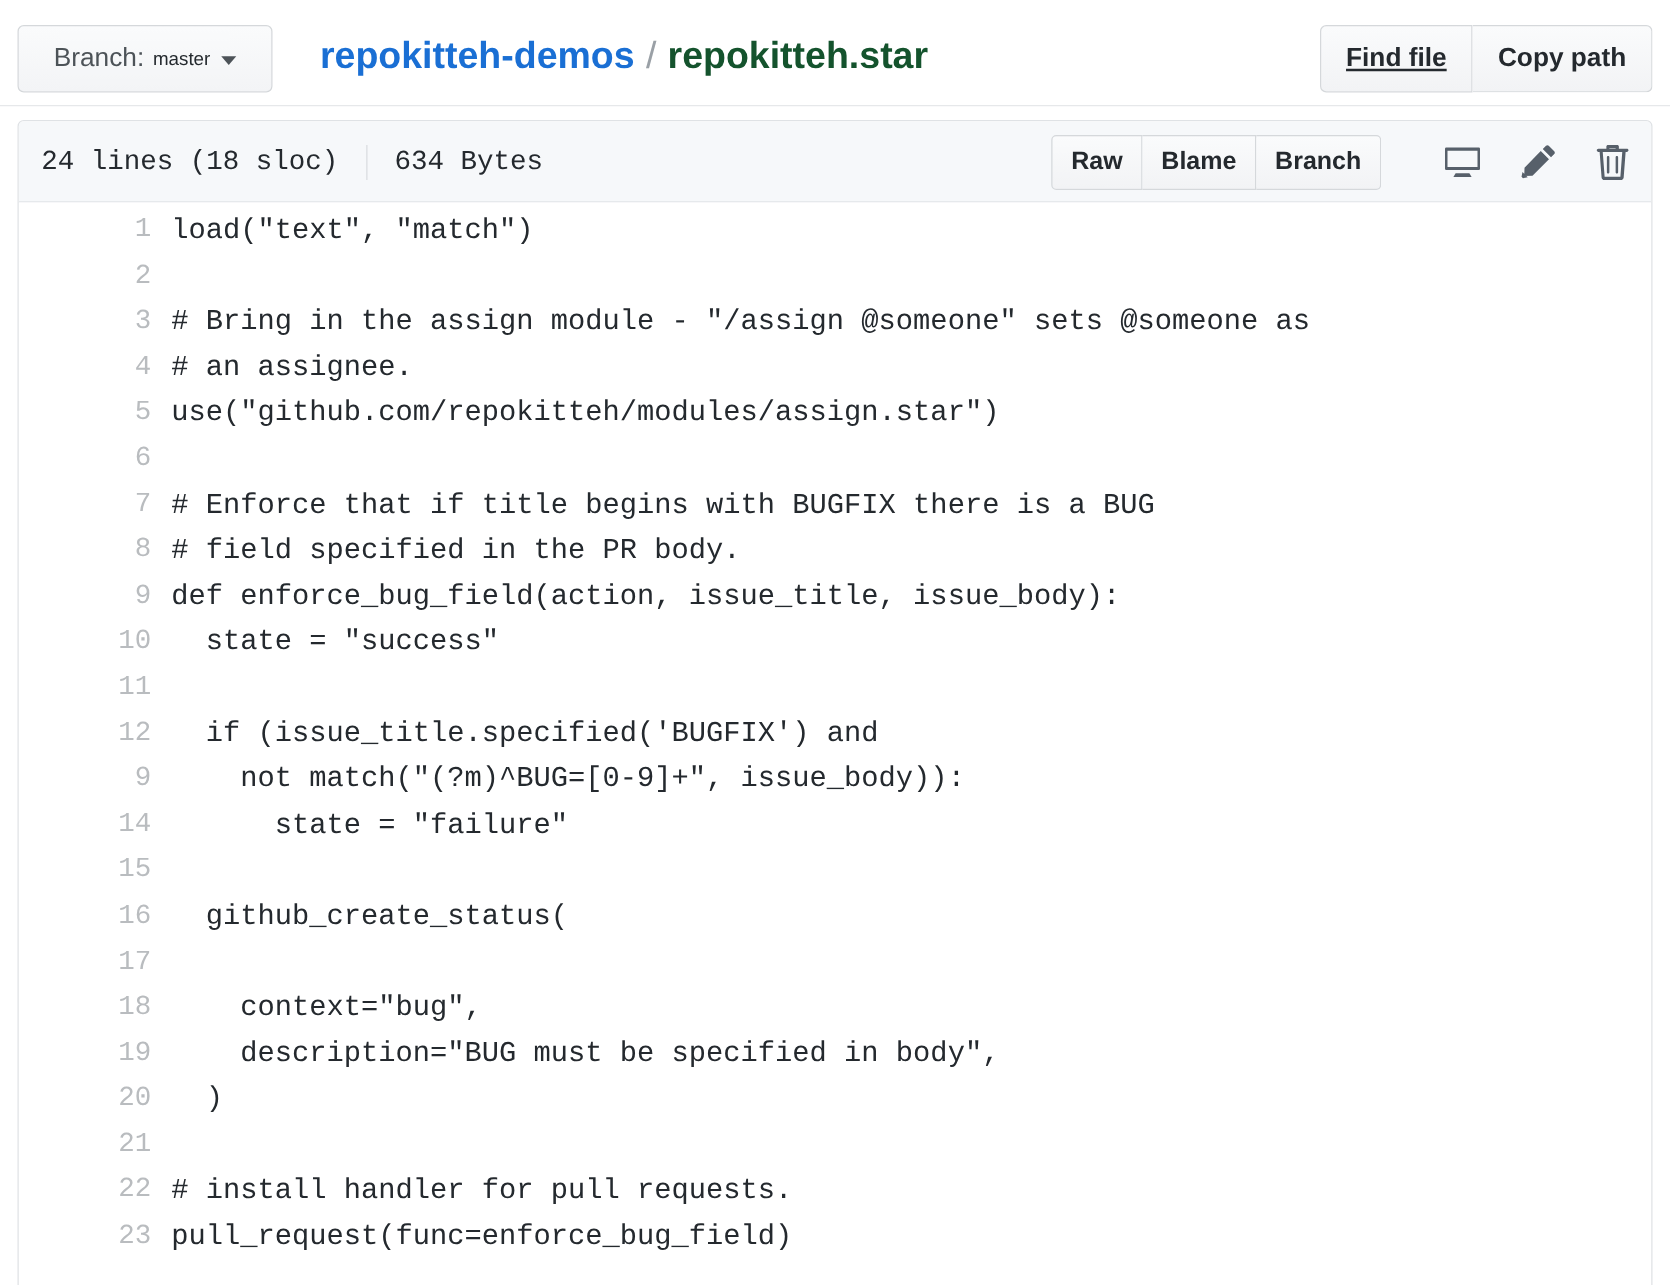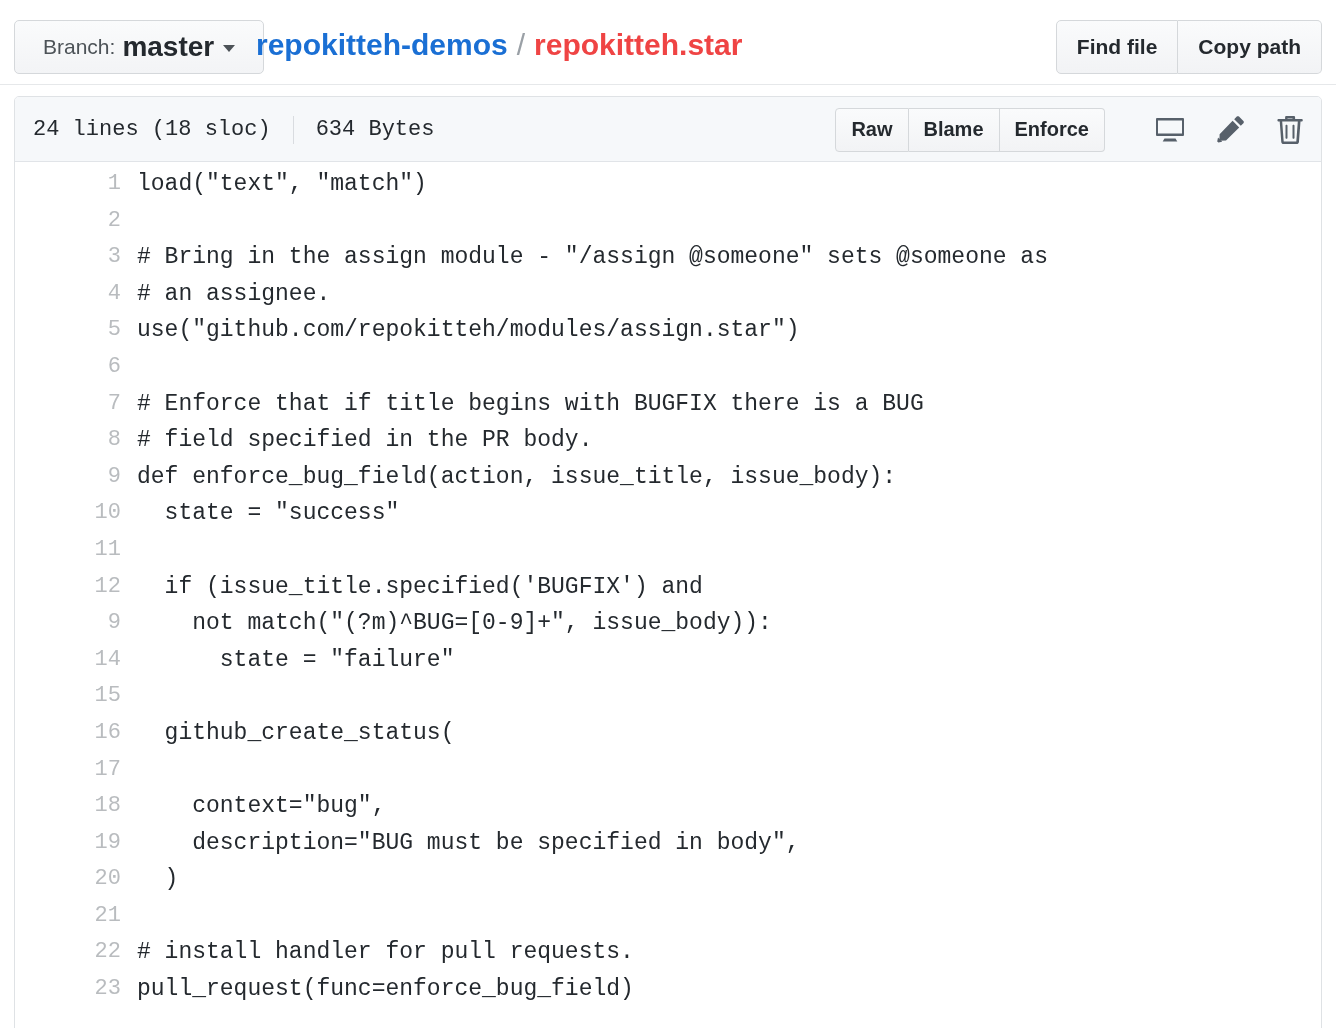--- a/index.html
+++ b/index.html
@@ -47,23 +47,23 @@
     border-radius: 5px;
     cursor: pointer;
     white-space: nowrap;
   }
   .branch-label {
     font-size: 21px;
     color: #4d5358;
     font-weight: 400;
   }
   .branch-name {
-    font-size: 28px;
-    color: #24292e;
-    font-weight: 700;
+    font-size: 15px;
+    color: #24292e;
+    font-weight: 400;
   }
   .caret {
     width: 0;
     height: 0;
     border-left: 6px solid transparent;
     border-right: 6px solid transparent;
     border-top: 7px solid #4d5358;
     margin-left: 2px;
     margin-top: 2px;
   }
@@ -83,21 +83,21 @@
     color: #1a6fd4;
     text-decoration: none;
     cursor: pointer;
   }
   .bc-sep {
     color: #9aa0a6;
     font-weight: 400;
     margin: 0 9px;
   }
   .bc-file {
-    color: #ef4444;
+    color: #14532d;
   }
 
   .btn-group-top {
     position: absolute;
     right: 14px;
     top: 20px;
     display: flex;
     height: 54px;
   }
   .btn-group-top .gbtn {
@@ -111,20 +111,21 @@
     border-left-width: 0;
     font-size: 21px;
     font-weight: 700;
     color: #24292e;
     cursor: pointer;
     white-space: nowrap;
   }
   .btn-group-top .gbtn:first-child {
     border-left-width: 1px;
     border-radius: 5px 0 0 5px;
+    text-decoration: underline;
   }
   .btn-group-top .gbtn:last-child {
     border-radius: 0 5px 5px 0;
   }
 
   
   .filebox {
     position: absolute;
     left: 14px;
     top: 96px;
@@ -279,21 +280,21 @@
         <span>24 lines (18 sloc)</span>
         <span class="meta-divider"></span>
         <span>634 Bytes</span>
       </div>
 
       <div class="file-actions">
 
         <div class="btn-group-file">
           <button class="gbtn">Raw</button>
           <button class="gbtn">Blame</button>
-          <button class="gbtn">Enforce</button>
+          <button class="gbtn">Branch</button>
         </div>
 
         <button class="icon-btn">
           <svg width="32" height="32" viewBox="0 0 16 16" fill="#57606a" aria-hidden="true">
             <path d="M1.5 2h13a.5.5 0 0 1 .5.5v8a.5.5 0 0 1-.5.5h-13a.5.5 0 0 1-.5-.5v-8a.5.5 0 0 1 .5-.5zm.5 1.25v6.5h12v-6.5H2z"></path>
             <path d="M5.25 12.25h5.5l.9 1.5h-7.3l.9-1.5z"></path>
           </svg>
         </button>
 
         <button class="icon-btn">

